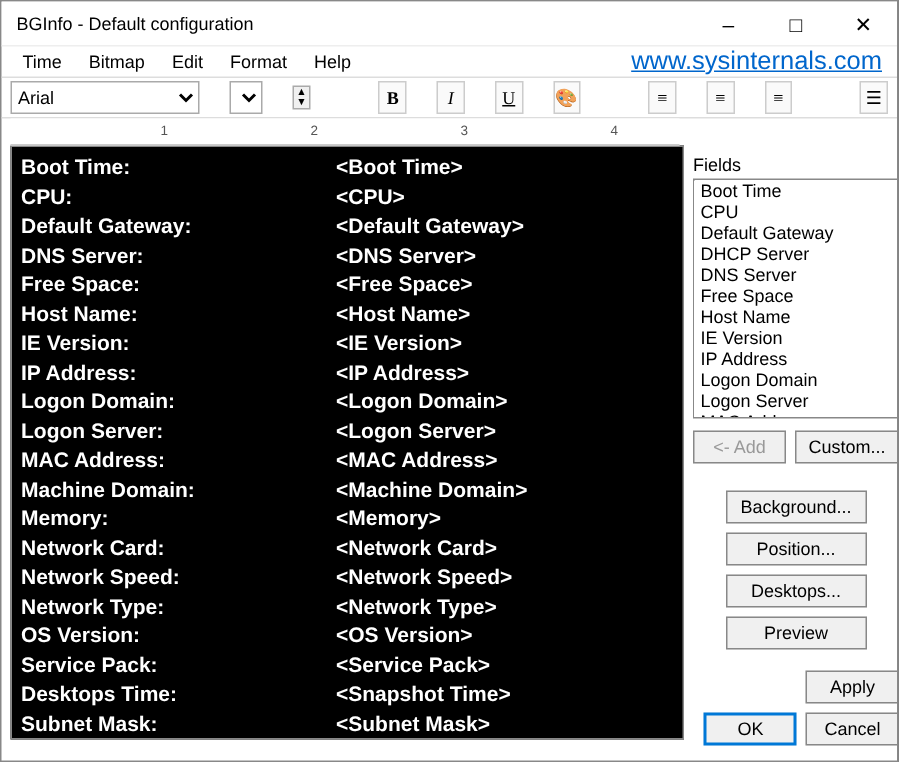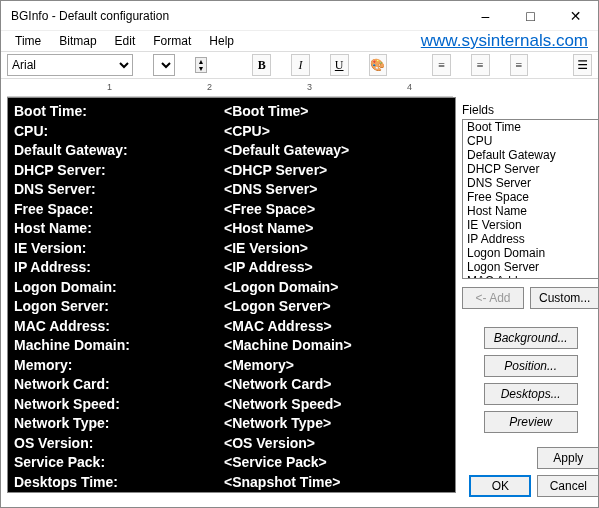--- a/index.html
+++ b/index.html
@@ -26,21 +26,21 @@
 .editor .row { display: flex; line-height: 19.5px; white-space: nowrap; }
 .editor .lbl { width: 210px; }
 .sidepanel { flex: 1; padding: 6px 10px 6px 6px; display: flex; flex-direction: column; }
 .sidepanel .group-label { font-size: 12px; margin-bottom: 2px; }
 .fieldsbox { border: 1px solid #888; background: #fff; height: 160px; overflow-y: auto; overflow-x: hidden; }
 .fieldsbox .item { padding: 0 4px; font-size: 12px; line-height: 14px; white-space: nowrap; }
 .btnrow { display: flex; gap: 6px; margin-top: 8px; justify-content: flex-end; }
 .winbtn { min-width: 62px; height: 22px; border: 1px solid #888; background: #f0f0f0; font-size: 12px; padding: 0 8px; display: flex; align-items: center; justify-content: center; }
 .winbtn.disabled { color: #999; }
 .winbtn.default { border: 2px solid #0078d7; }
-.sidepanel .stack { display: flex; flex-direction: column; gap: 6px; margin-top: 18px; align-items: center; font-style: italic; }
+.sidepanel .stack { display: flex; flex-direction: column; gap: 6px; margin-top: 18px; align-items: center; }
 .sidepanel .stack .winbtn { width: 94px; }
 .bottom { margin-top: auto; display: flex; flex-direction: column; gap: 6px; align-items: flex-end; }
 .bottom .row2 { display: flex; gap: 6px; }
 </style>
 </head>
 <body>
 
 <div class="titlebar">
   <span class="title">BGInfo - Default configuration</span>
   <div class="ctrl">–</div>
@@ -107,24 +107,20 @@
           <span class="lbl">Boot Time:</span>
           <span>&lt;Boot Time&gt;</span>
         </div>
         <div class="row">
           <span class="lbl">CPU:</span>
           <span>&lt;CPU&gt;</span>
         </div>
         <div class="row">
           <span class="lbl">Default Gateway:</span>
           <span>&lt;Default Gateway&gt;</span>
-        </div>
-        <div class="row">
-          <span class="lbl">DHCP Server:</span>
-          <span>&lt;DHCP Server&gt;</span>
         </div>
         <div class="row">
           <span class="lbl">DNS Server:</span>
           <span>&lt;DNS Server&gt;</span>
         </div>
         <div class="row">
           <span class="lbl">Free Space:</span>
           <span>&lt;Free Space&gt;</span>
         </div>
         <div class="row">

